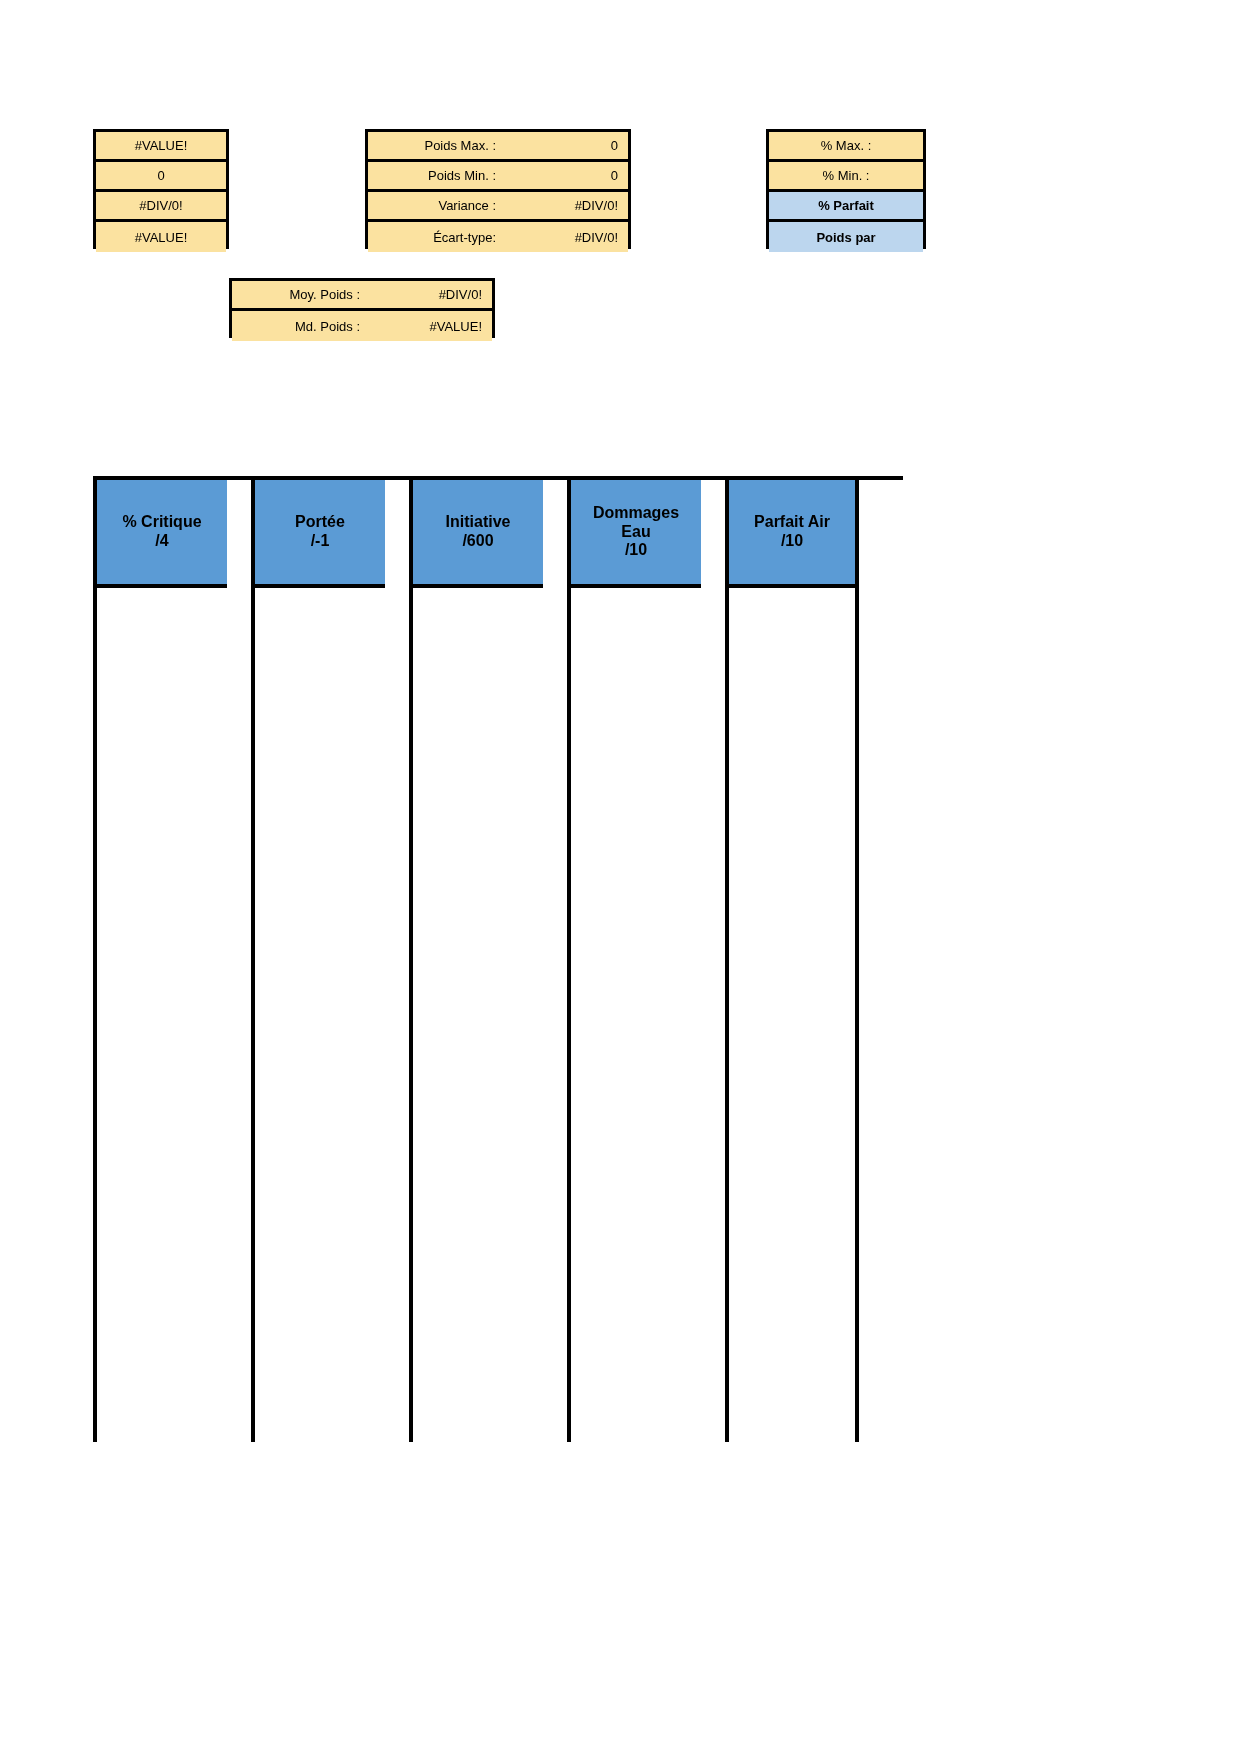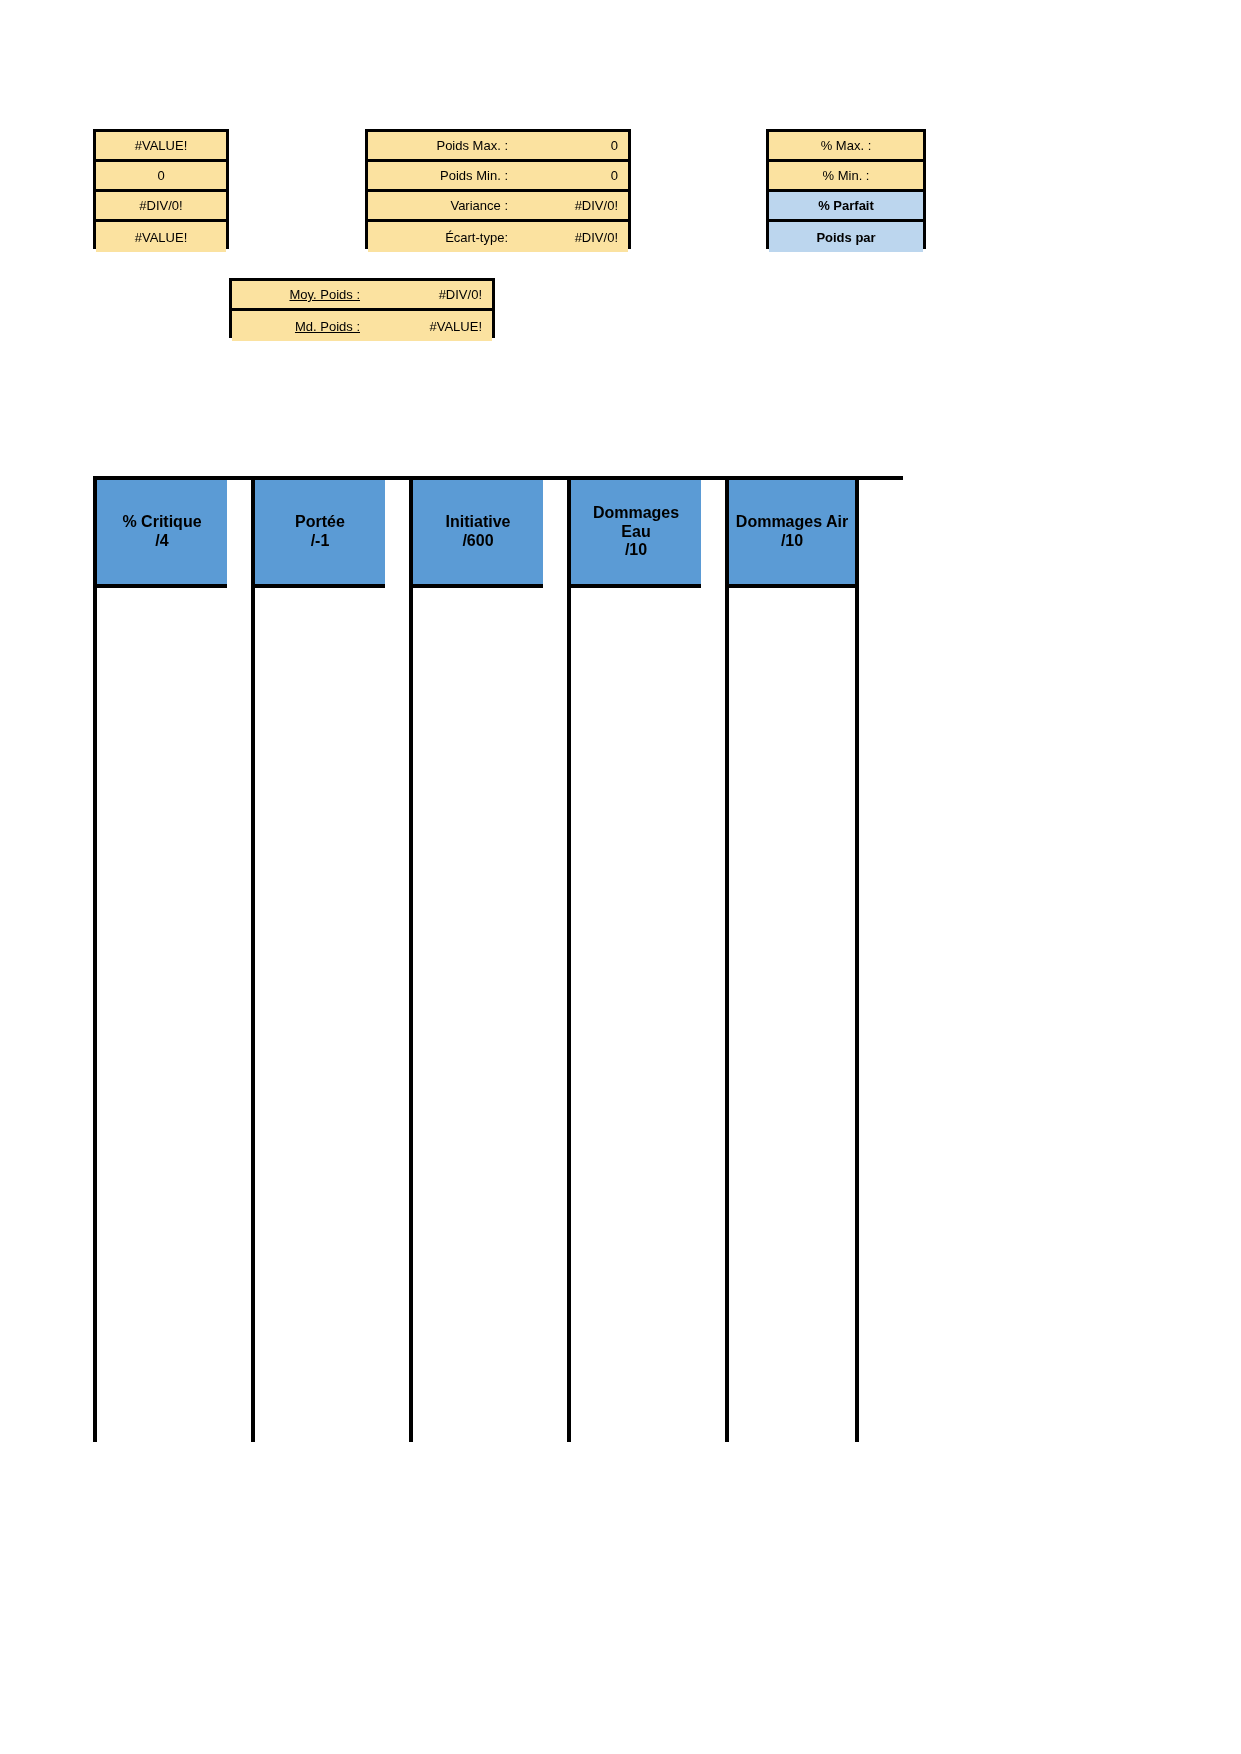--- a/index.html
+++ b/index.html
@@ -65,21 +65,21 @@
     height: 120px;
   }
 
   
   #block-poids-stats {
     left: 365px;
     top: 129px;
     width: 266px;
     height: 120px;
   }
-  #block-poids-stats .stat-label { width: 128px; padding-left: 12px; }
+  #block-poids-stats .stat-label { width: 128px; }
 
   
   #block-percent-stats {
     left: 766px;
     top: 129px;
     width: 160px;
     height: 120px;
     overflow: visible;
   }
   #block-percent-stats .overflow-fill {
@@ -92,21 +92,21 @@
   #of-parfait { top: 57px;  height: 31px; }
   #of-poidspar { top: 88px; height: 29px; }
 
   
   #block-moy-poids {
     left: 229px;
     top: 278px;
     width: 266px;
     height: 60px;
   }
-  #block-moy-poids .stat-label { width: 128px; text-decoration: underline; }
+  #block-moy-poids .stat-label { width: 128px; }
 
   
   #data-table {
     position: absolute;
     left: 93px;
     top: 476px;
     width: 810px;
     height: 966px;
     box-sizing: border-box;
     border-top: 4px solid #000000;
@@ -243,20 +243,20 @@
     <div class="col-header">
       <span>Dommages</span>
       <span>Eau</span>
       <span>/10</span>
     </div>
     <div class="col-body"></div>
   </div>
 
   <div class="table-col">
     <div class="col-header">
-      <span>Dommages Air</span>
+      <span>Parfait Air</span>
       <span>/10</span>
     </div>
     <div class="col-body"></div>
   </div>
 
 
 </div>
 
 </body></html>

